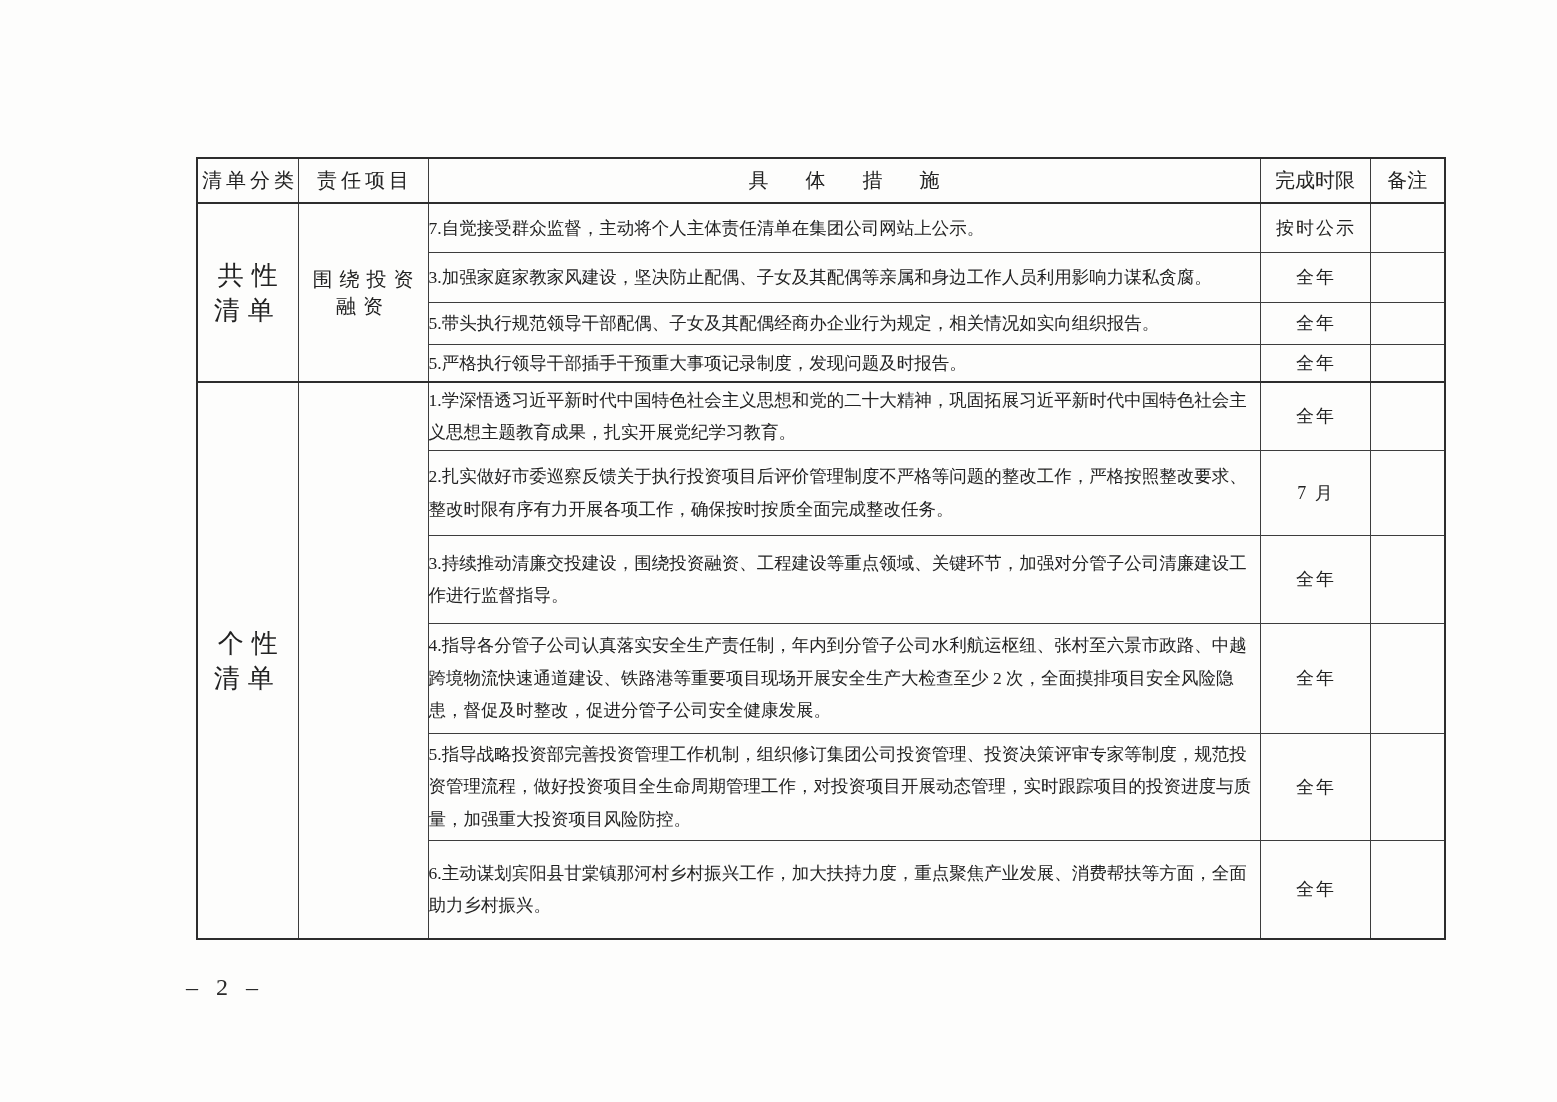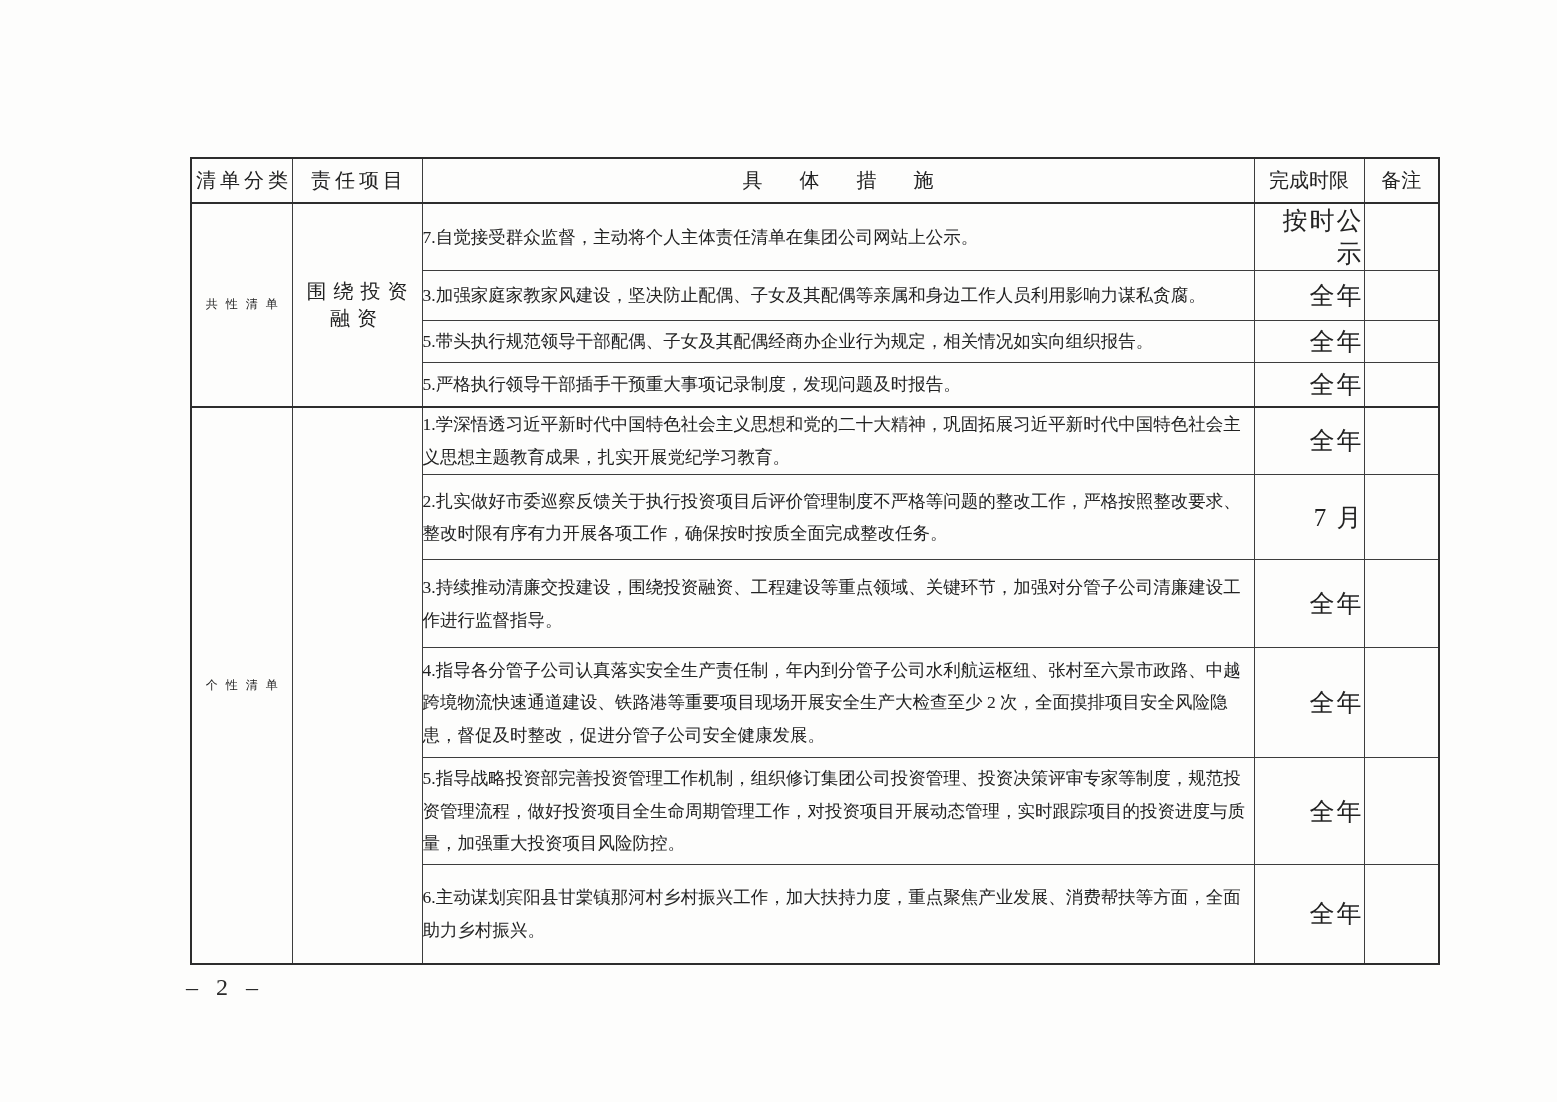--- a/index.html
+++ b/index.html
@@ -15,21 +15,21 @@
     color: #222222;
     overflow: hidden;
   }
   .page {
     position: absolute;
     inset: 0;
     background: #fdfdfc;
   }
   .table-wrap {
     position: absolute;
-    left: 190px;
+    left: 196px;
     top: 157px;
     width: 1248px;
   }
   table.resp-table {
     width: 100%;
     border-collapse: collapse;
     table-layout: fixed;
     border: 2px solid #2d2d2d;
   }
   table.resp-table th,
@@ -50,52 +50,52 @@
   th.th-spaced {
     letter-spacing: 4px;
     text-indent: 4px;
   }
   th.th-measure {
     letter-spacing: 16px;
     text-indent: 16px;
   }
   td.cat {
     text-align: center;
-    font-size: 12px;
+    font-size: 26px;
     letter-spacing: 8px;
     text-indent: 8px;
   }
   td.proj {
     text-align: center;
     font-size: 20px;
     letter-spacing: 7px;
     text-indent: 7px;
   }
   td.measure {
     text-align: left;
     font-size: 17.5px;
     line-height: 1.85;
     padding: 5px 9px 5px 9px;
   }
   td.deadline {
-    text-align: right;
-    font-size: 25px;
+    text-align: center;
+    font-size: 18px;
     letter-spacing: 2px;
     text-indent: 2px;
   }
   td.remark {
     background: #f7f7f5;
   }
   tr.section-start td {
     border-top: 2px solid #2d2d2d;
   }
   tr.rh1  { height: 49px; }
   tr.rh2  { height: 50px; }
   tr.rh3  { height: 42px; }
-  tr.rh4  { height: 44px; }
+  tr.rh4  { height: 38px; }
   tr.rh5  { height: 68px; }
   tr.rh6  { height: 85px; }
   tr.rh7  { height: 88px; }
   tr.rh8  { height: 110px; }
   tr.rh9  { height: 107px; }
   tr.rh10 { height: 99px; }
   .page-number {
     position: absolute;
     left: 186px;
     top: 974px;

